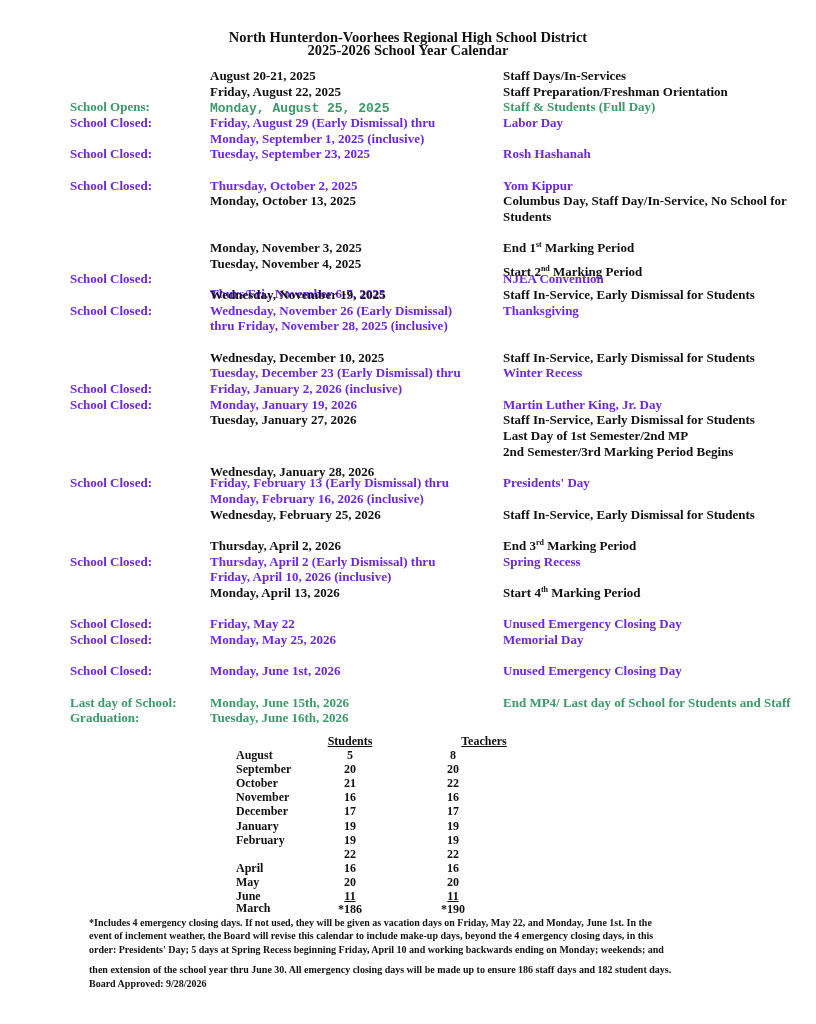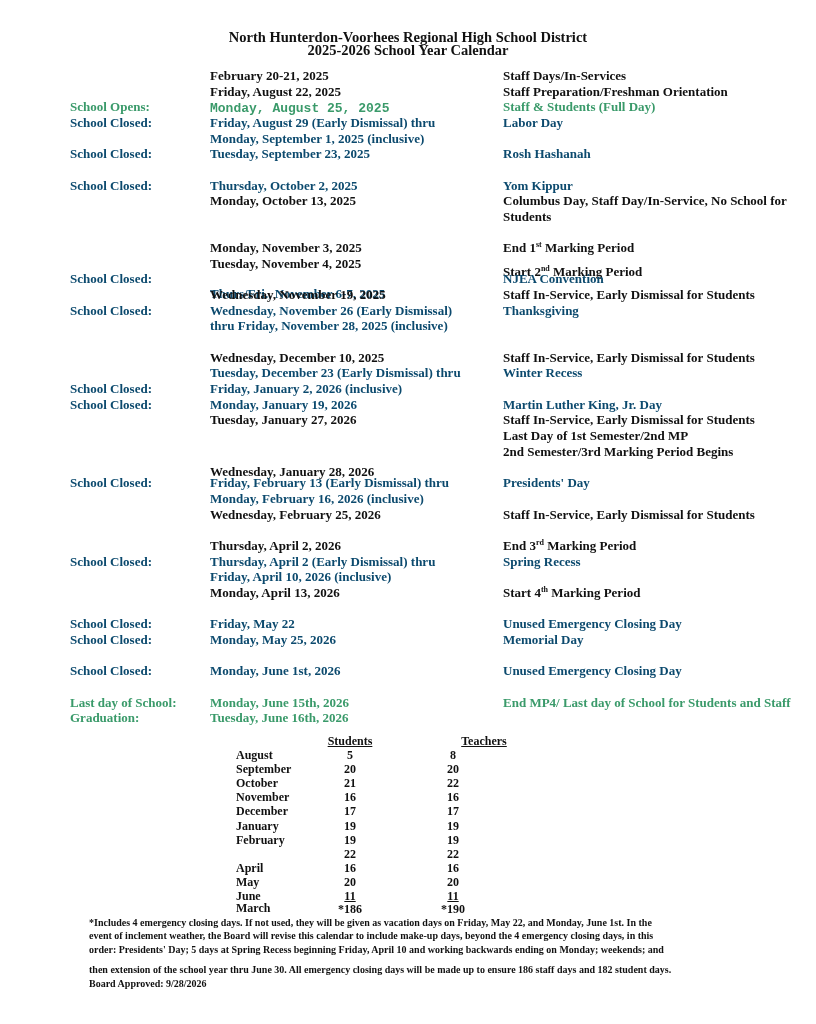--- a/index.html
+++ b/index.html
@@ -7,41 +7,41 @@
     width: 816px; height: 1024px; position: relative; overflow: hidden;
     font-family: "Liberation Serif", serif; font-weight: bold; color: #111111;
   }
   .title { position: absolute; left: 0; width: 816px; text-align: center; font-size: 14.5px; line-height: 17px; }
   .title.l1 { top: 29px; }
   .title.l2 { top: 42px; }
   .row { position: absolute; font-size: 13px; line-height: 15.6px; white-space: nowrap; }
   .c1 { left: 70px; }
   .c2 { left: 210px; }
   .c3 { left: 503px; }
-  .red { color: #0c4a6e; }
+  .red { color: #6d28d9; }
   .green { color: #3a9a6a; }
   .black { color: #111111; }
   sup { font-size: 8px; line-height: 0; vertical-align: 5px; }
   .tbl { position: absolute; font-size: 12px; line-height: 14.2px; }
   .tbl .m { position: absolute; left: 236px; }
   .tbl .s { position: absolute; left: 320px; width: 60px; text-align: center; }
   .tbl .t { position: absolute; left: 423px; width: 60px; text-align: center; }
   .hdr { text-decoration: underline; }
   .ul { text-decoration: underline; }
   .foot { position: absolute; left: 89px; width: 660px; font-size: 10px; line-height: 13.2px; }
   .approved { position: absolute; left: 89px; top: 978px; font-size: 10px; }
 </style>
 </head>
 <body>
 
 <div class="title l1">North Hunterdon-Voorhees Regional High School District</div>
 <div class="title l2">2025-2026 School Year Calendar</div>
 
 <div id="events">
-    <div class="row c2 black" style="top: 68px;">February 20-21, 2025</div>
+    <div class="row c2 black" style="top: 68px;">August 20-21, 2025</div>
     <div class="row c3 black" style="top: 68px;">Staff Days/In-Services</div>
     <div class="row c2 black" style="top: 84px;">Friday, August 22, 2025</div>
     <div class="row c3 black" style="top: 84px;">Staff Preparation/Freshman Orientation</div>
     <div class="row c1 green" style="top: 99px;">School Opens:</div>
     <div class="row c2 green" style="top: 101px; font-family: Liberation Mono, monospace;">Monday, August 25, 2025</div>
     <div class="row c3 green" style="top: 99px;">Staff &amp; Students (Full Day)</div>
     <div class="row c1 red" style="top: 115px;">School Closed:</div>
     <div class="row c2 red" style="top: 115px;">Friday, August 29 (Early Dismissal) thru</div>
     <div class="row c3 red" style="top: 115px;">Labor Day</div>
     <div class="row c2 red" style="top: 131px;">Monday, September 1, 2025 (inclusive)</div>

